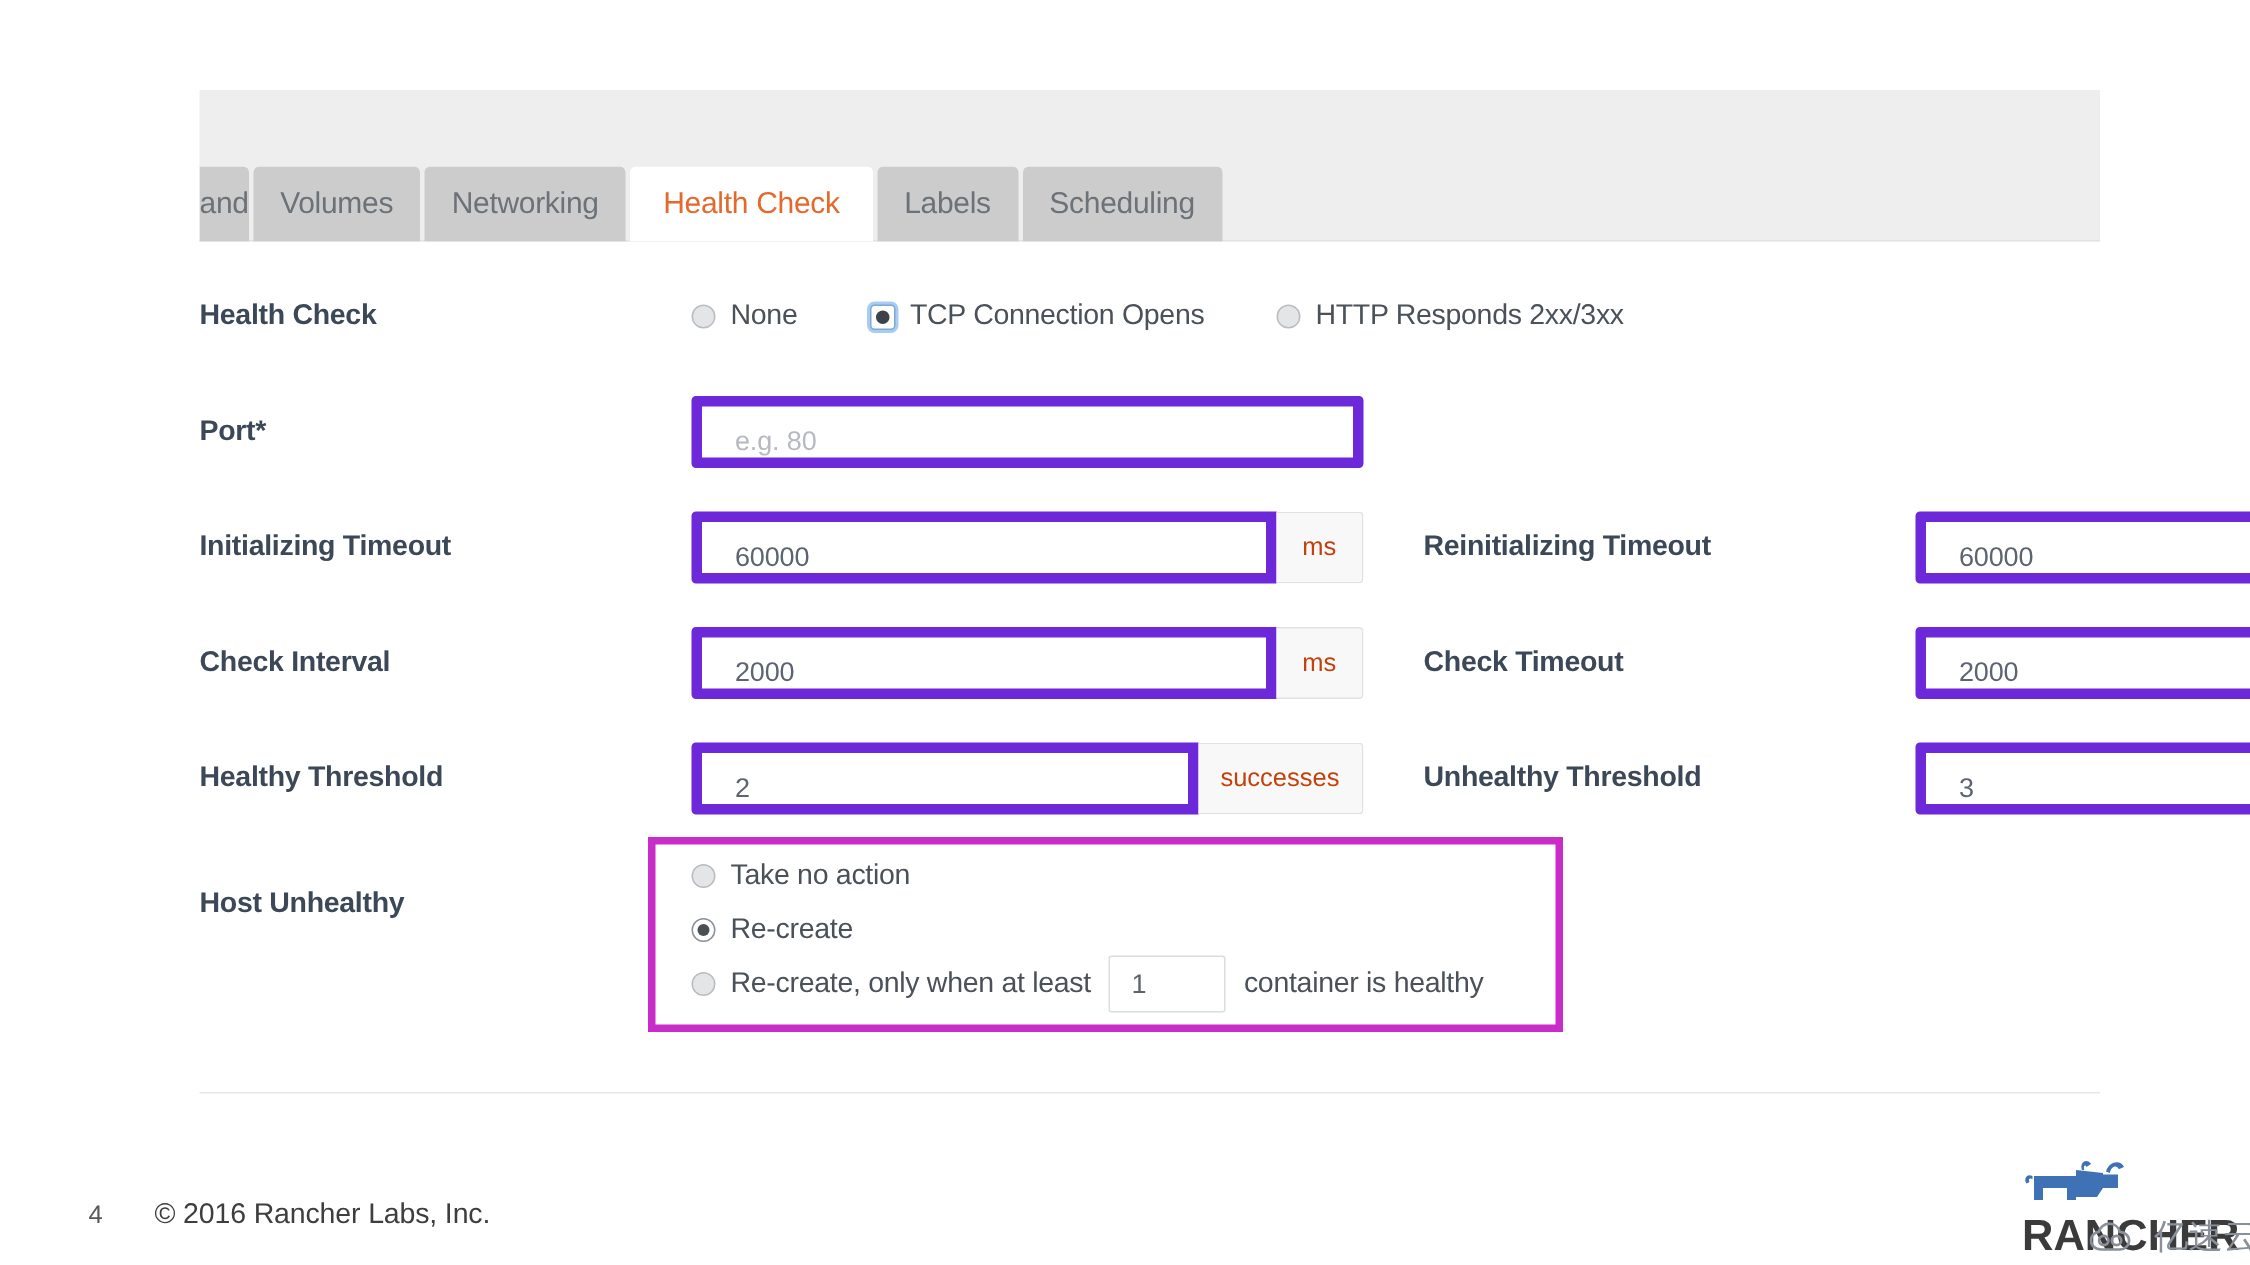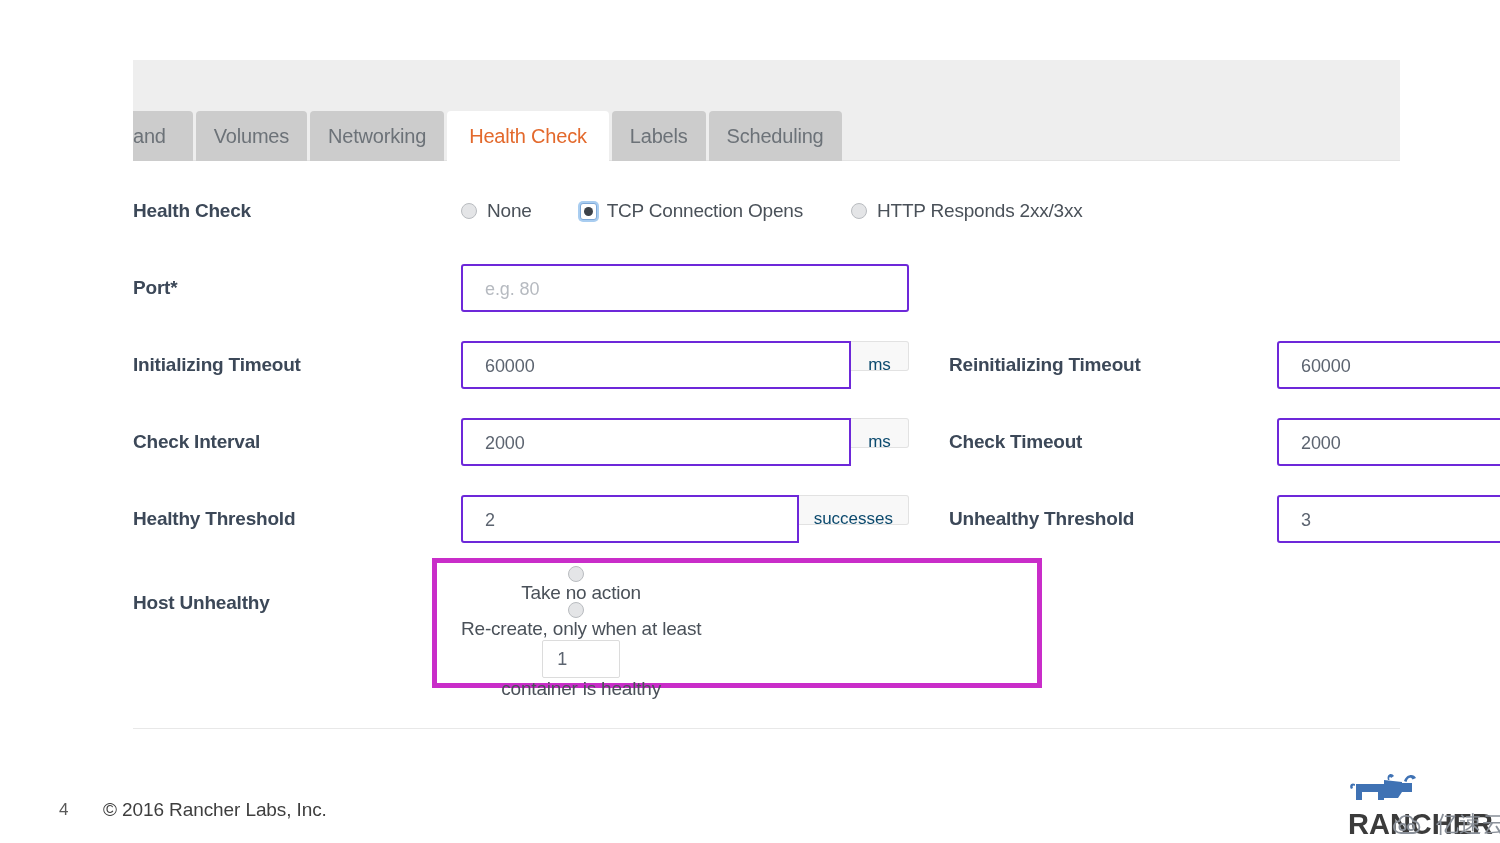--- a/index.html
+++ b/index.html
@@ -48,21 +48,21 @@
     font-size: 20px;
     line-height: 50px;
     padding: 0 18px;
     margin-right: 3px;
     border-radius: 4px 4px 0 0;
     white-space: nowrap;
     letter-spacing: -0.2px;
   }
   .tab.clipped {
     padding-left: 0;
-    padding-right: 27px;
+    padding-right: 0;
     margin-left: 0;
     border-radius: 0 4px 0 0;
   }
   .tab.active {
     background: #ffffff;
     color: #e3692c;
     padding: 0 22px;
   }
 
   
@@ -98,46 +98,46 @@
     position: absolute;
     display: flex;
     height: 48px;
     top: 0;
   }
   .field.left-col  { left: 461px; width: 448px; }
   .field.right-col { left: 1277px; width: 448px; }
 
   .input {
     flex: 1 1 auto;
-    border: 2px solid #6d28d9;
+    border: 7px solid #6d28d9;
     background: #ffffff;
     height: 48px;
     line-height: 46px;
     padding: 0 0 0 22px;
     font-size: 18px;
     color: #5c6470;
     border-radius: 3px 0 0 3px;
     overflow: hidden;
     white-space: nowrap;
     letter-spacing: -0.1px;
   }
   .input.solo { border-radius: 3px; }
   .input.placeholder { color: #b6bac0; }
 
   .unit {
     flex: 0 0 auto;
     min-width: 58px;
     border: 1px solid #e2e2e2;
     border-left: none;
     background: #f8f8f8;
-    height: 30px;
+    height: 48px;
     line-height: 46px;
     padding: 0 15px;
     font-size: 17px;
-    color: #0c4a6e;
+    color: #c2410c;
     text-align: center;
     border-radius: 0 3px 3px 0;
     white-space: nowrap;
   }
 
   
   .radio-group {
     position: absolute;
     left: 461px;
     top: 0;
@@ -212,21 +212,20 @@
     position: absolute;
     left: 461px;
     top: 8px;
     display: flex;
     flex-direction: column;
   }
   .vstack .radio-opt {
     height: 36px;
     margin-right: 0;
     align-items: center;
-    flex-direction: column;
   }
   .inline-input {
     width: 78px;
     height: 38px;
     border: 1px solid #dcdcdc;
     background: #ffffff;
     border-radius: 2px;
     font-size: 18px;
     color: #5c6470;
     line-height: 36px;
@@ -392,20 +391,24 @@
 
     <div class="row" style="top:397px; height:130px;">
       <div class="label left" style="top:34px; transform:none;">Host Unhealthy</div>
 
       <div class="highlight-box"></div>
 
       <div class="vstack">
         <label class="radio-opt">
           <span class="radio"></span>
           <span class="radio-label">Take no action</span>
+        </label>
+        <label class="radio-opt">
+          <span class="radio checked"></span>
+          <span class="radio-label">Re-create</span>
         </label>
         <label class="radio-opt">
           <span class="radio"></span>
           <span class="radio-label">Re-create, only when at least</span>
           <span class="inline-input">1</span>
           <span class="radio-label">container is healthy</span>
         </label>
       </div>
     </div>
 

